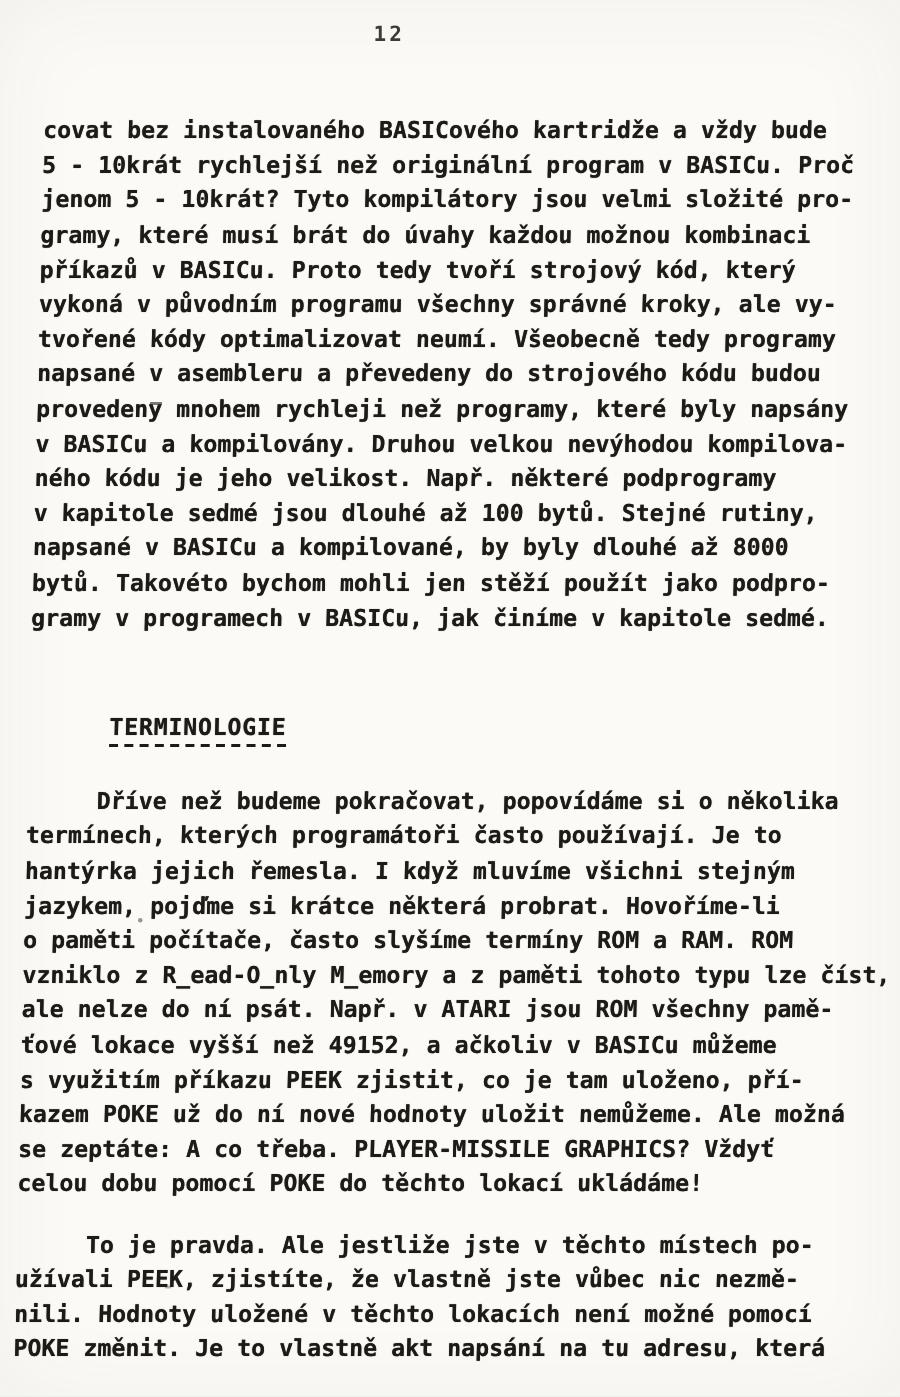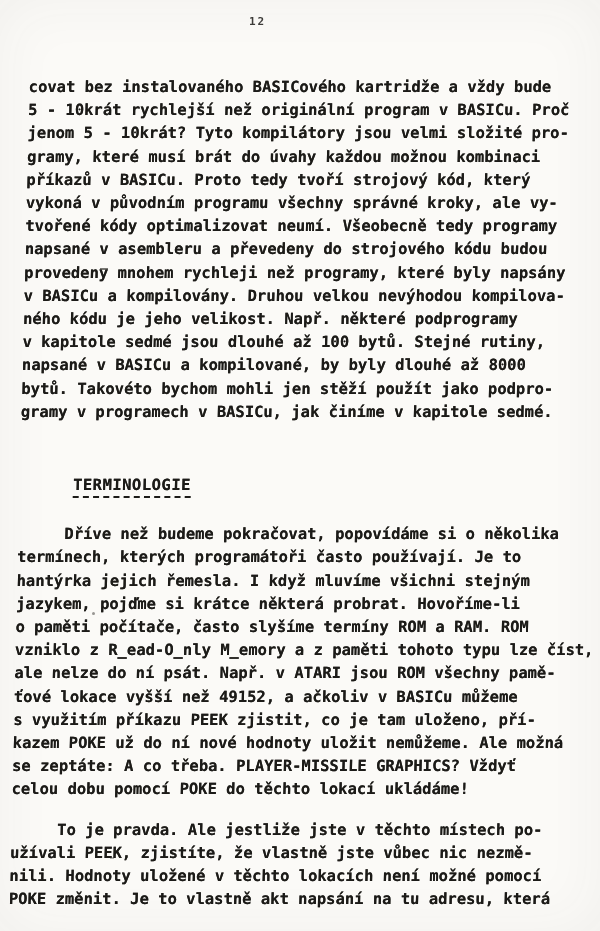--- a/index.html
+++ b/index.html
@@ -19,21 +19,21 @@
     content: "";
     position: absolute;
     inset: 0;
     pointer-events: none;
     box-shadow: inset 0 0 60px rgba(60,60,55,0.05);
   }
   .page-number {
     position: absolute;
     left: 249px;
     top: 15px;
-    font-size: 11px;
+    font-size: 14px;
     letter-spacing: 2px;
     opacity: 0.85;
   }
   .content {
     position: absolute;
     left: 29px;
     top: 76px;
     width: 562px;
     transform: skewX(-1.4deg);
     transform-origin: 0 0;

